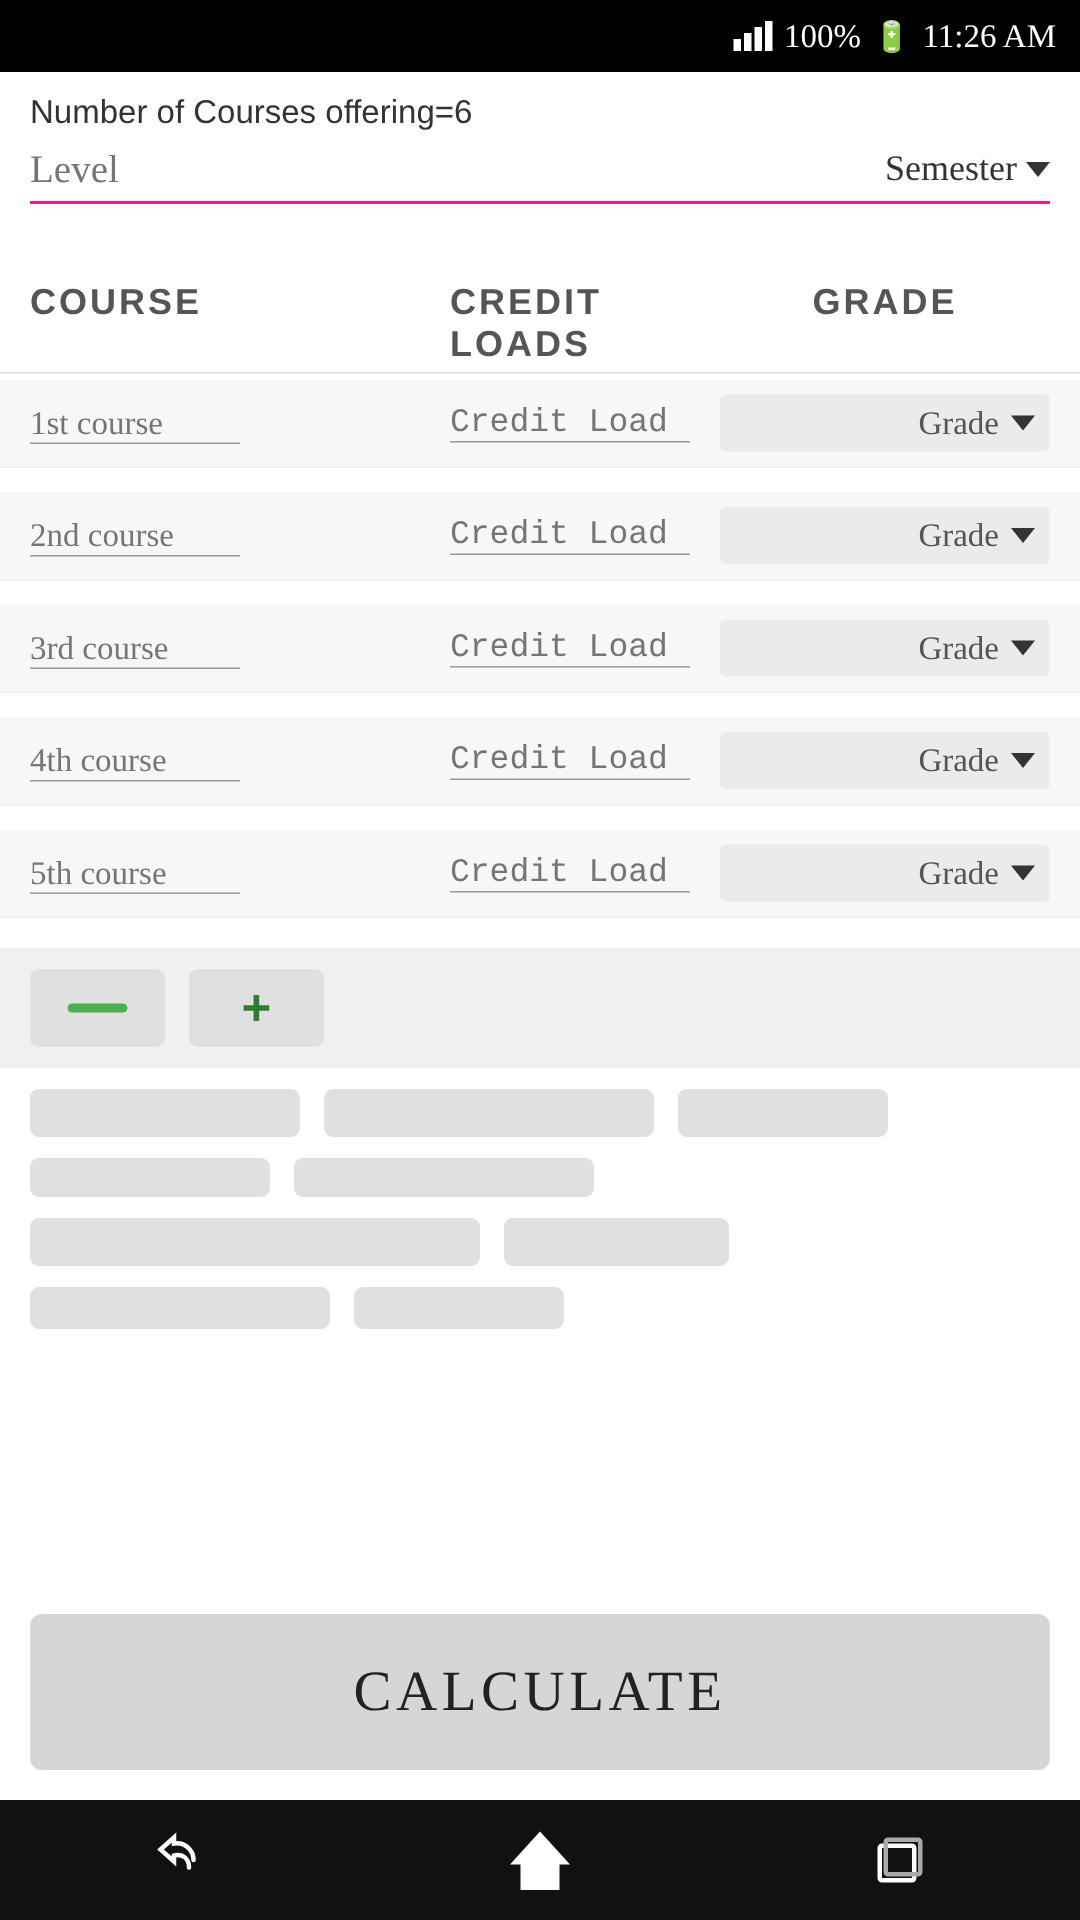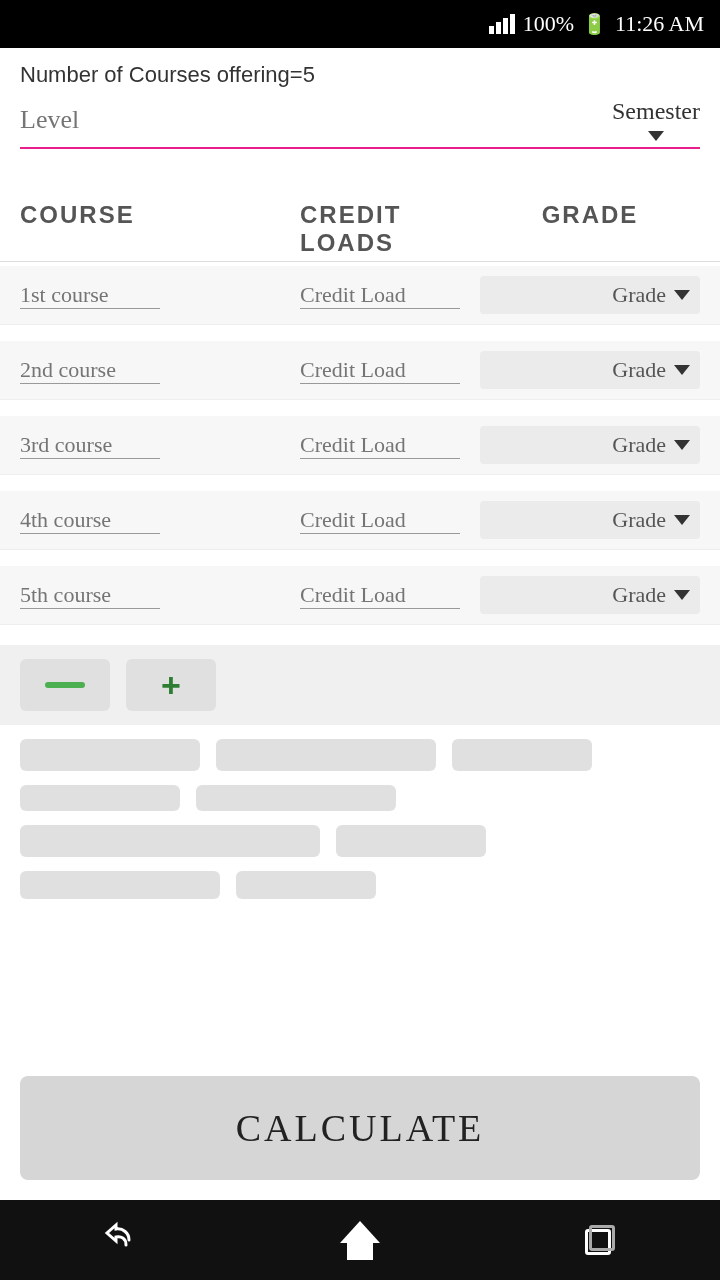--- a/index.html
+++ b/index.html
@@ -76,21 +76,20 @@
     }
 
     .semester-dropdown {
       display: flex;
       align-items: center;
       gap: 6px;
       font-size: 24px;
       color: #333;
       font-family: Georgia, serif;
       cursor: pointer;
-      flex-direction: column;
     }
 
     .chevron-down {
       width: 0; height: 0;
       border-left: 8px solid transparent;
       border-right: 8px solid transparent;
       border-top: 10px solid #333;
       display: inline-block;
     }
 
@@ -135,21 +134,21 @@
       outline: none;
       width: 140px;
     }
 
     .credit-input {
       border: none;
       border-bottom: 1px solid #999;
       background: transparent;
       font-size: 22px;
       color: #4d7c0f;
-      font-family: Liberation Serif, serif;
+      font-family: Liberation Mono, monospace;
       outline: none;
       width: 160px;
     }
 
     .grade-dropdown {
       display: flex;
       align-items: center;
       justify-content: flex-end;
       gap: 8px;
       font-size: 22px;
@@ -291,21 +290,21 @@
     <span style="height:20px"></span>
   </div>
   <span>100%</span>
   <span style="font-size:20px">🔋</span>
   <span>11:26 AM</span>
 </div>
 
 <div class="app-content">
 
   <div class="top-bar">
-    <div class="num-courses">Number of Courses offering=5</div>
+    <div class="num-courses">Number of Courses offering=6</div>
 
     <div class="level-semester-row">
       <input class="level-input" type="text" placeholder="Level" style="">
       <div class="semester-dropdown">
         <span>Semester</span>
         <span class="chevron-down"></span>
       </div>
     </div>
   </div>
 

